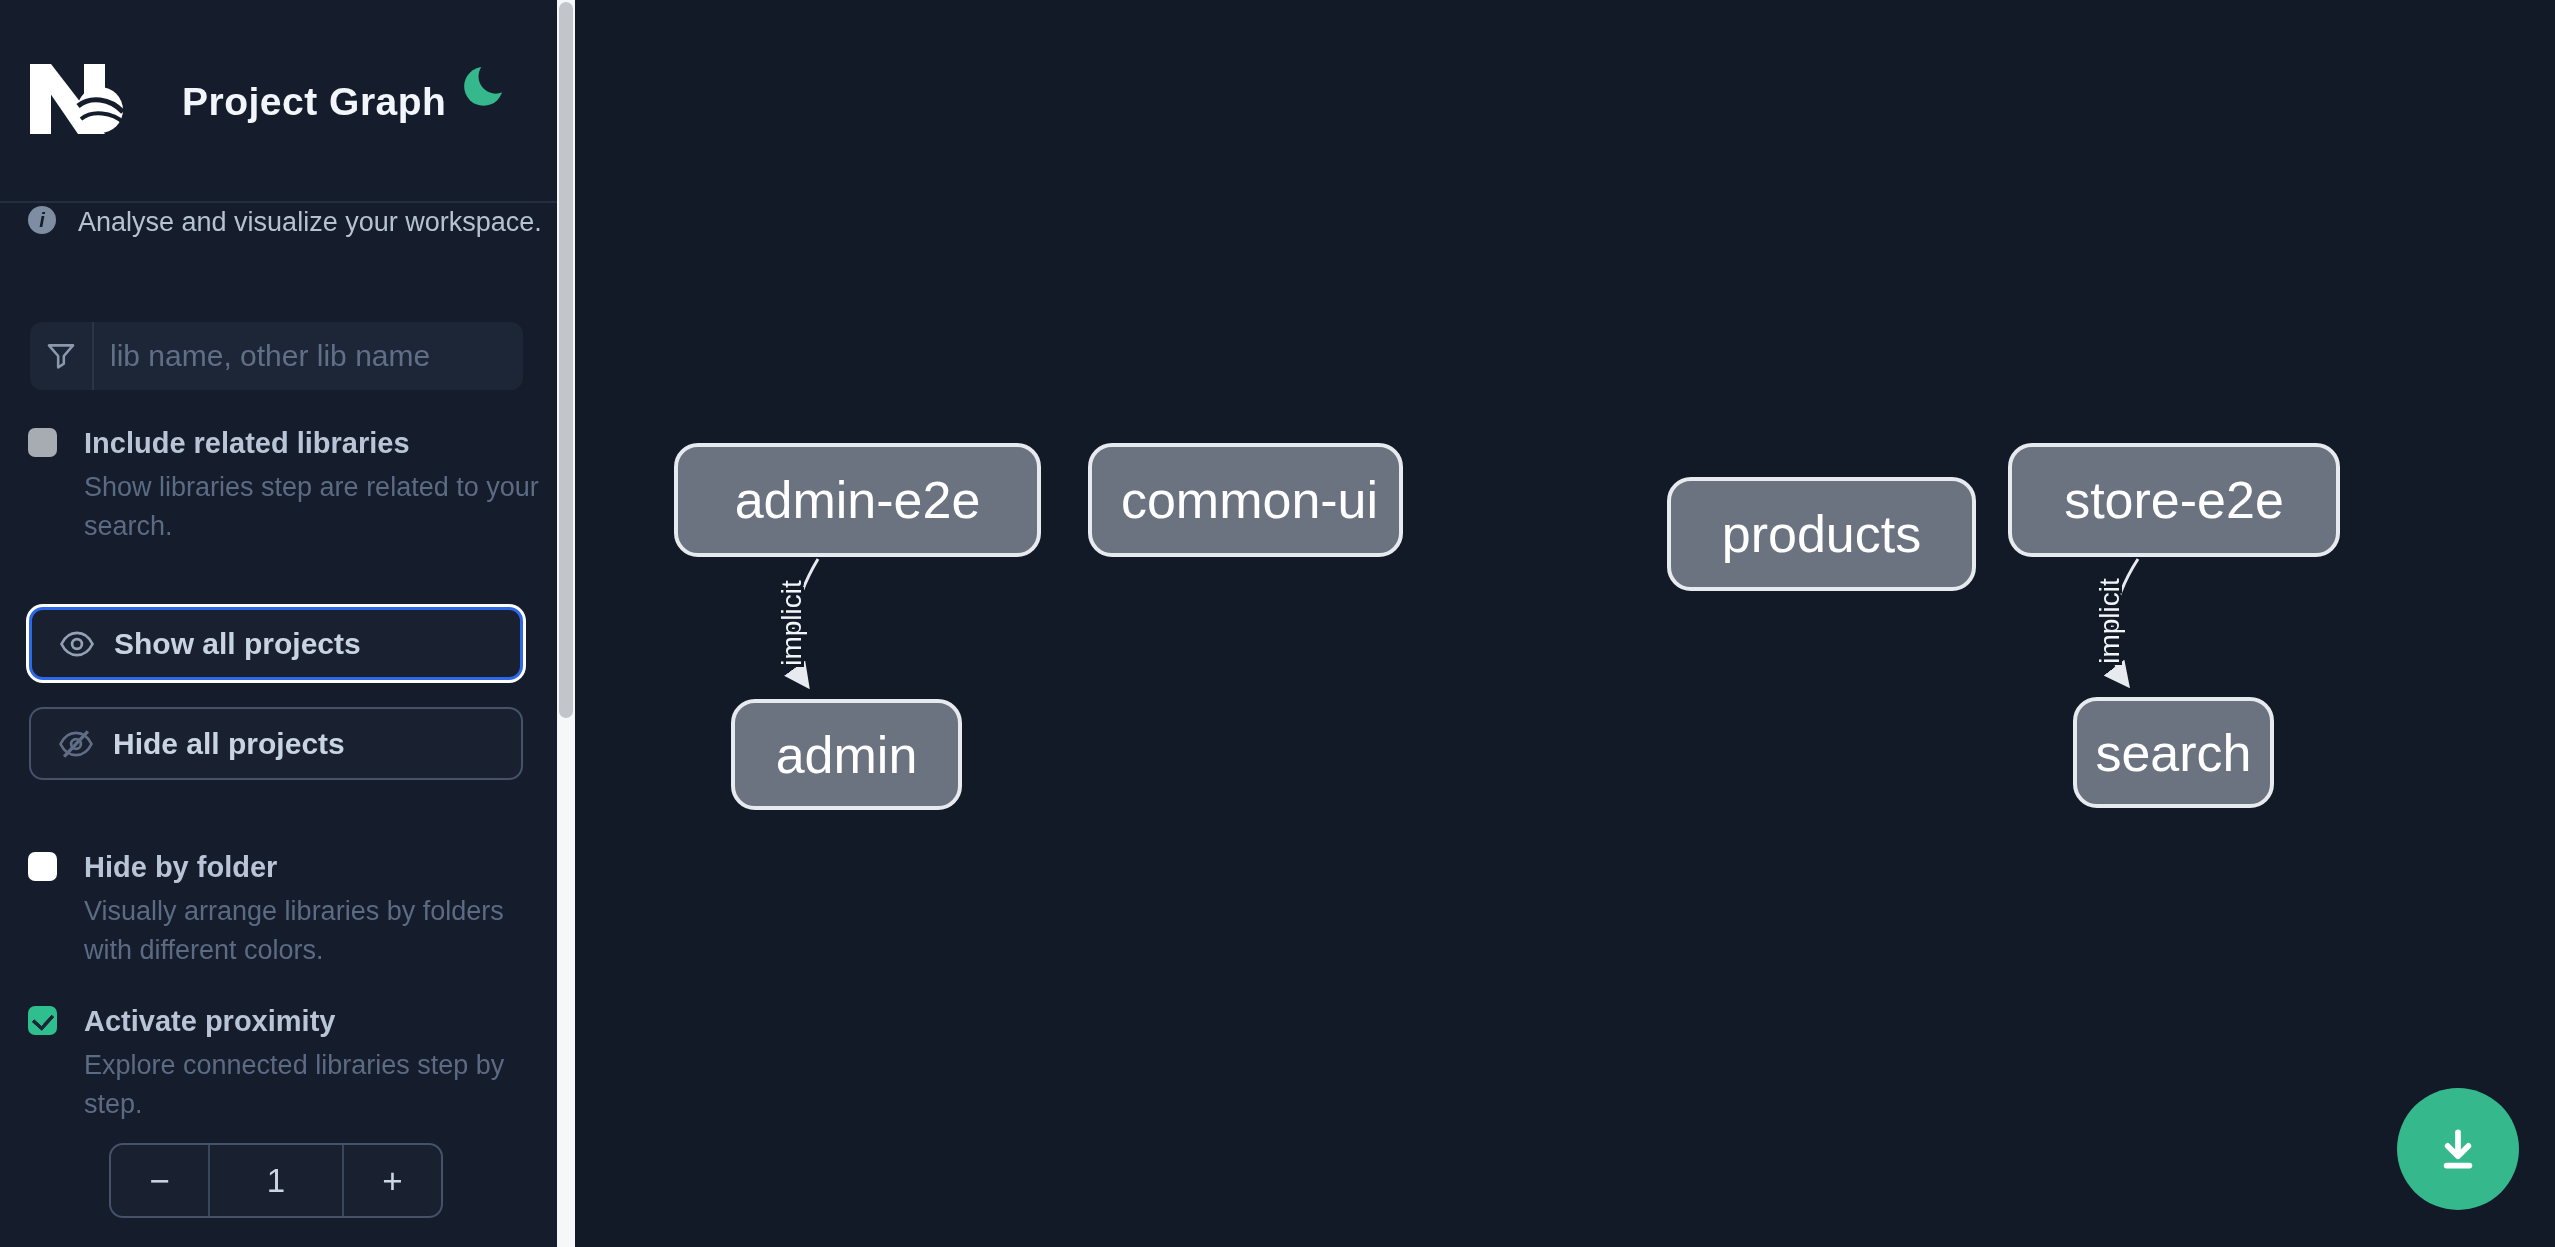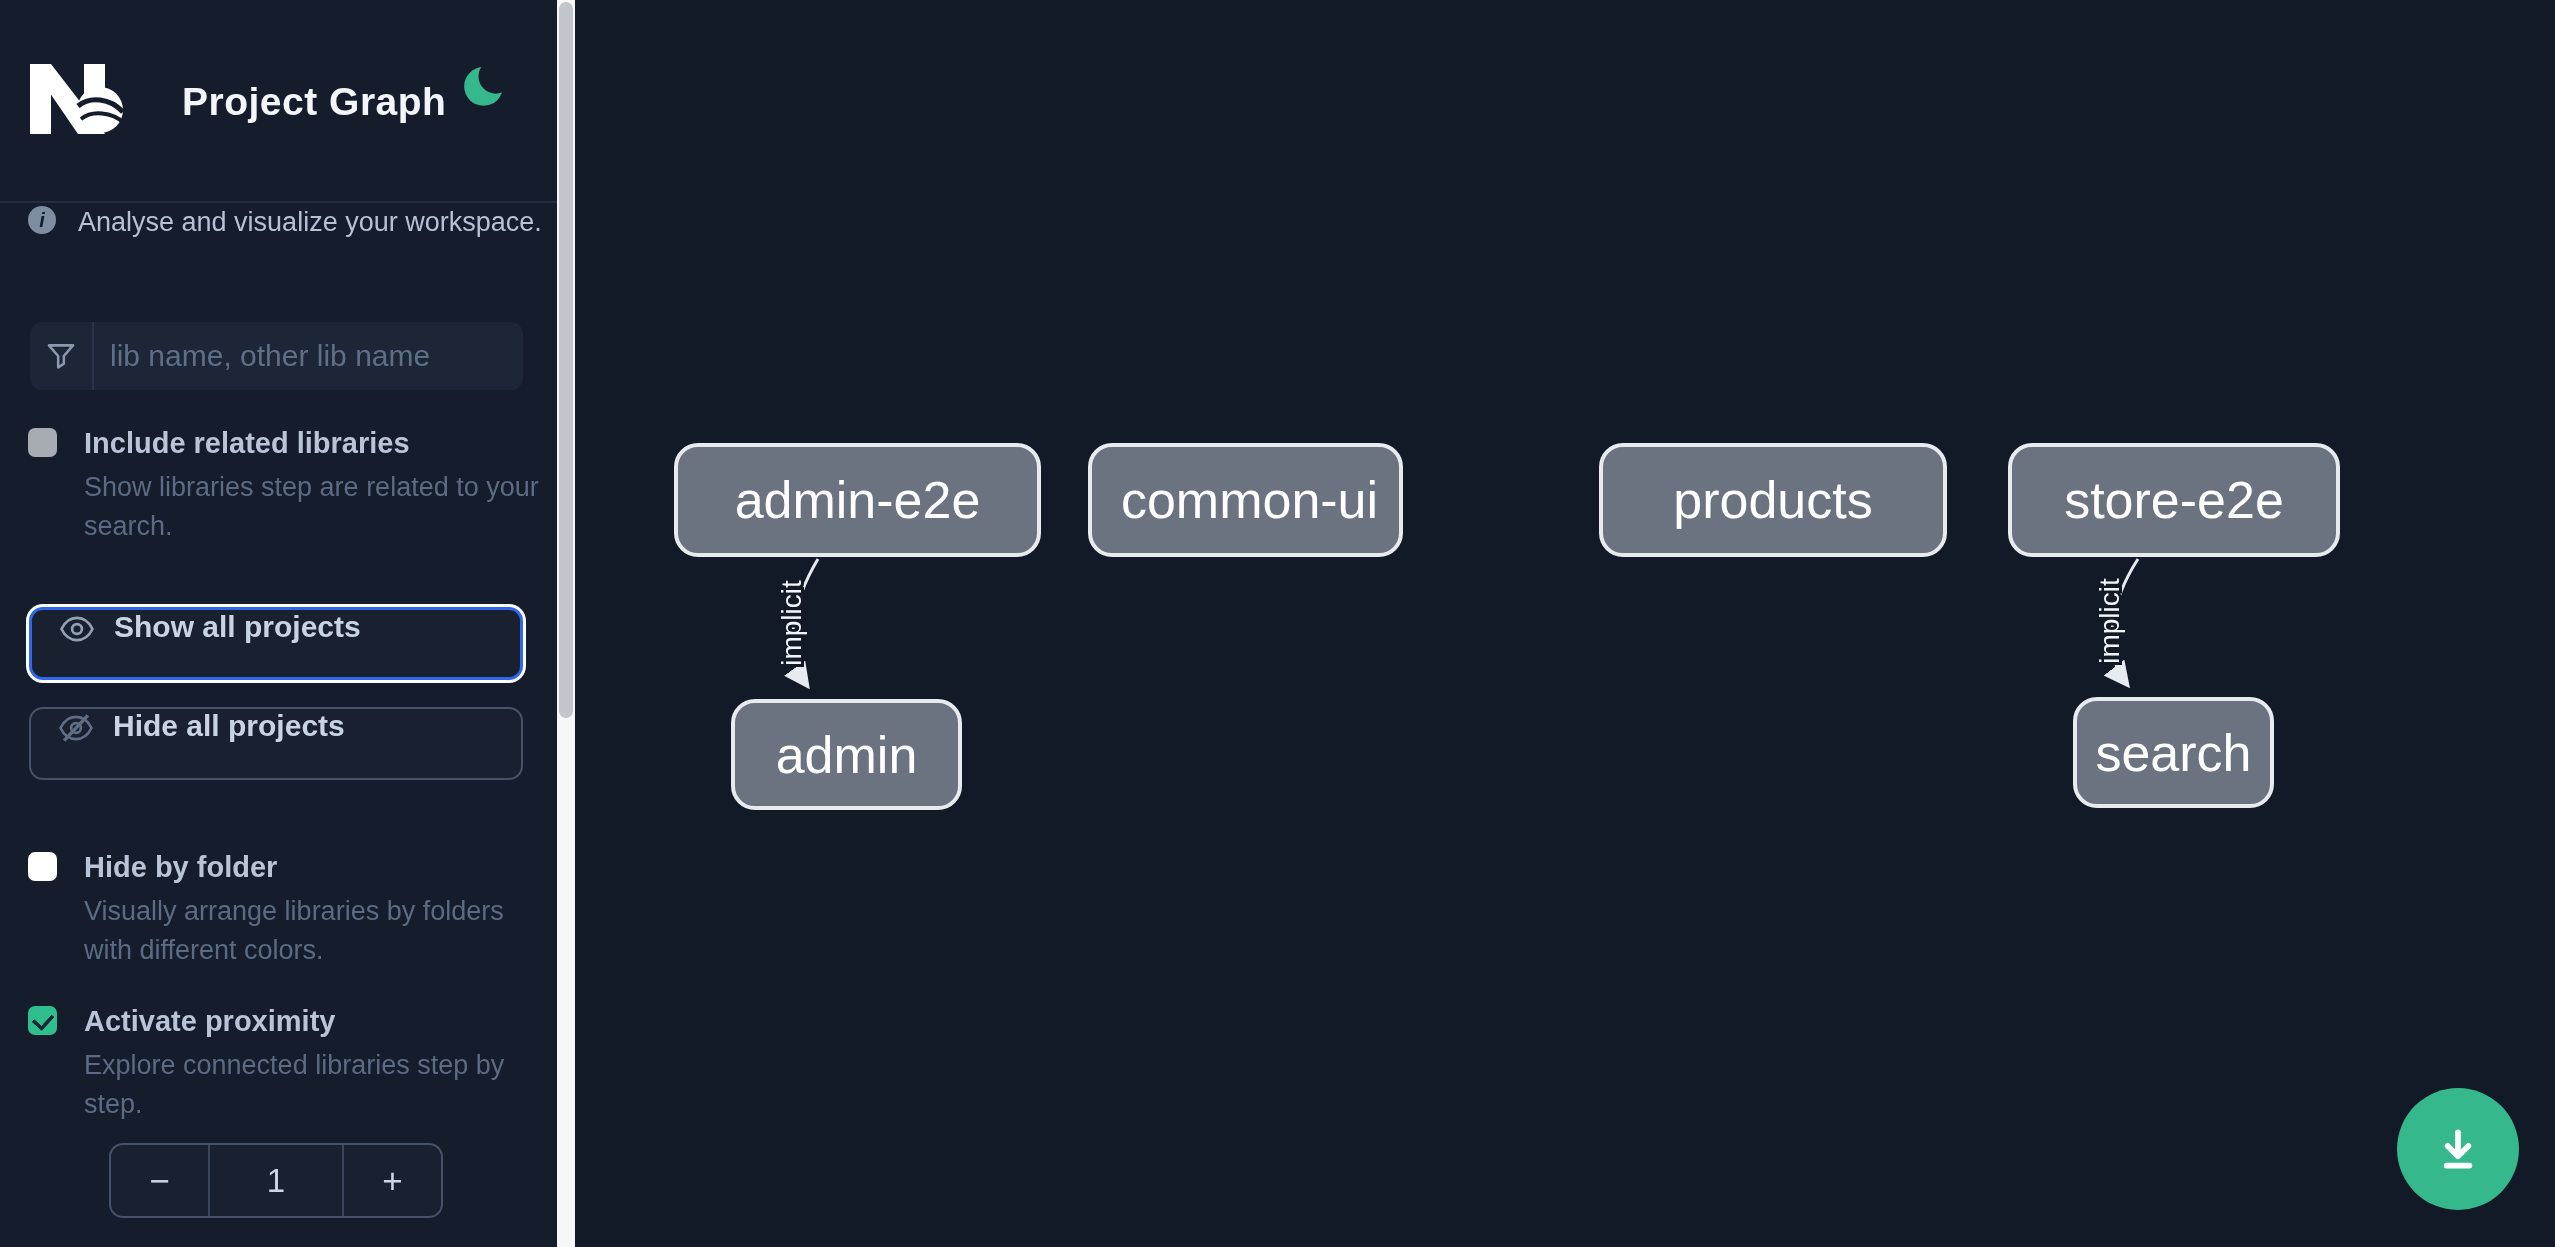--- a/index.html
+++ b/index.html
@@ -31,21 +31,21 @@
   .checkbox { position:absolute; left:28px; width:29px; height:29px; border-radius:7px; }
   .checkbox.gray { background:#a7acb3; }
   .checkbox.white { background:#ffffff; }
   .checkbox.checked { background:#2fbf8e; }
   .checkbox.checked::after { content:""; position:absolute; left:8px; top:4px; width:10px; height:15px;
       border:solid #1c2634; border-width:0 4px 4px 0; transform:rotate(42deg); border-radius:1px; }
   .opt-label { position:absolute; left:84px; font-size:29px; font-weight:700; color:#b9c5d6; line-height:31px; }
   .opt-desc  { position:absolute; left:84px; width:462px; font-size:27px; color:#5c6b84; line-height:39px; }
 
   .side-btn { position:absolute; left:29px; width:494px; height:73px; background:#19202f;
-              border:2px solid #45526a; border-radius:14px; display:flex; cursor:pointer; }
+              border:2px solid #45526a; border-radius:14px; display:flex; align-items:center; cursor:pointer; }
   .side-btn.focused { border:3px solid #2d68ea; box-shadow:0 0 0 3px #ffffff; }
   .side-btn .btn-icon { margin-left:26px; width:38px; height:38px; flex:none; }
   .side-btn .btn-label { margin-left:18px; font-size:30px; font-weight:600; color:#c9d4e2; }
 
   .stepper { position:absolute; left:109px; top:1143px; width:334px; height:75px; background:#19202f;
              border:2px solid #45526a; border-radius:14px; display:flex; overflow:hidden; }
   .stepper .cell { display:flex; align-items:center; justify-content:center; color:#ccd6e3; font-size:35px; }
   .stepper .dec { width:97px; cursor:pointer; }
   .stepper .val { width:136px; border-left:2px solid #39465c; border-right:2px solid #39465c; font-size:33px; }
   .stepper .inc { flex:1; cursor:pointer; }
@@ -59,21 +59,21 @@
   .edges-svg { position:absolute; left:0; top:0; width:2555px; height:1247px; pointer-events:none; }
   .edge-label { font-family:"Liberation Sans", sans-serif; font-size:28px; fill:#f3f5f7;
                 stroke:#121927; stroke-width:6px; paint-order:stroke; font-weight:400; }
 
   .node { position:absolute; background:#6b7280; border:4px solid #e7eaee; border-radius:24px;
           color:#ffffff; font-size:52px; display:flex; align-items:center; justify-content:center; cursor:pointer; }
   .node.row-top { top:443px; height:114px; }
   .node.row-bottom { height:111px; }
   .n-admin-e2e { left:666px; width:367px;margin-left:8px; }
   .n-common-ui { left:1088px; width:315px;padding-left:8px; }
-  .n-products  { left:1599px; width:348px; }
+  .n-products  { left:1667px; width:309px;margin-top:34px; }
   .n-store-e2e { left:2008px; width:332px; }
   .n-admin { left:731px; top:699px; width:231px; }
   .n-store { left:2073px; top:697px; width:201px; }
 
   .fab { position:absolute; left:2397px; top:1088px; width:122px; height:122px; border-radius:50%;
          background:#35b98c; display:flex; align-items:center; justify-content:center; cursor:pointer; }
 </style>
 </head>
 <body>
 

